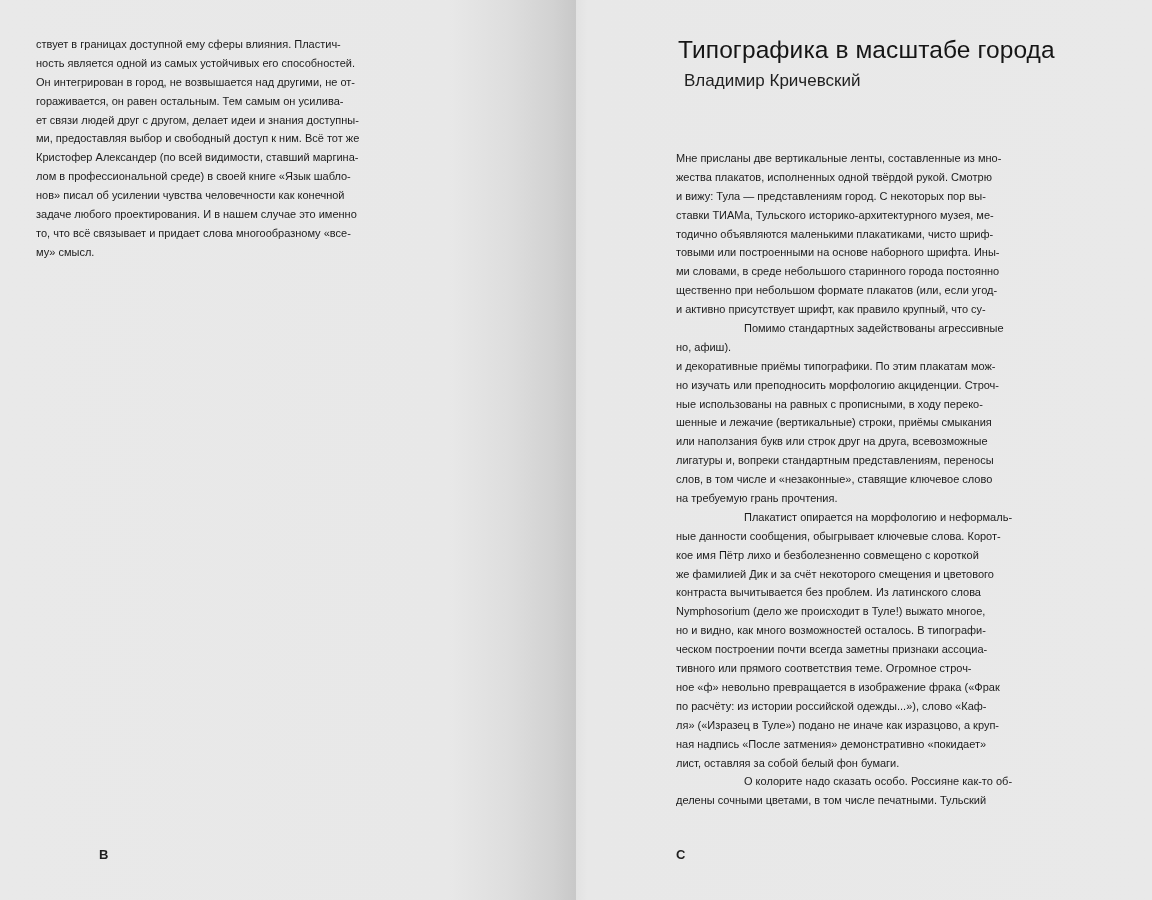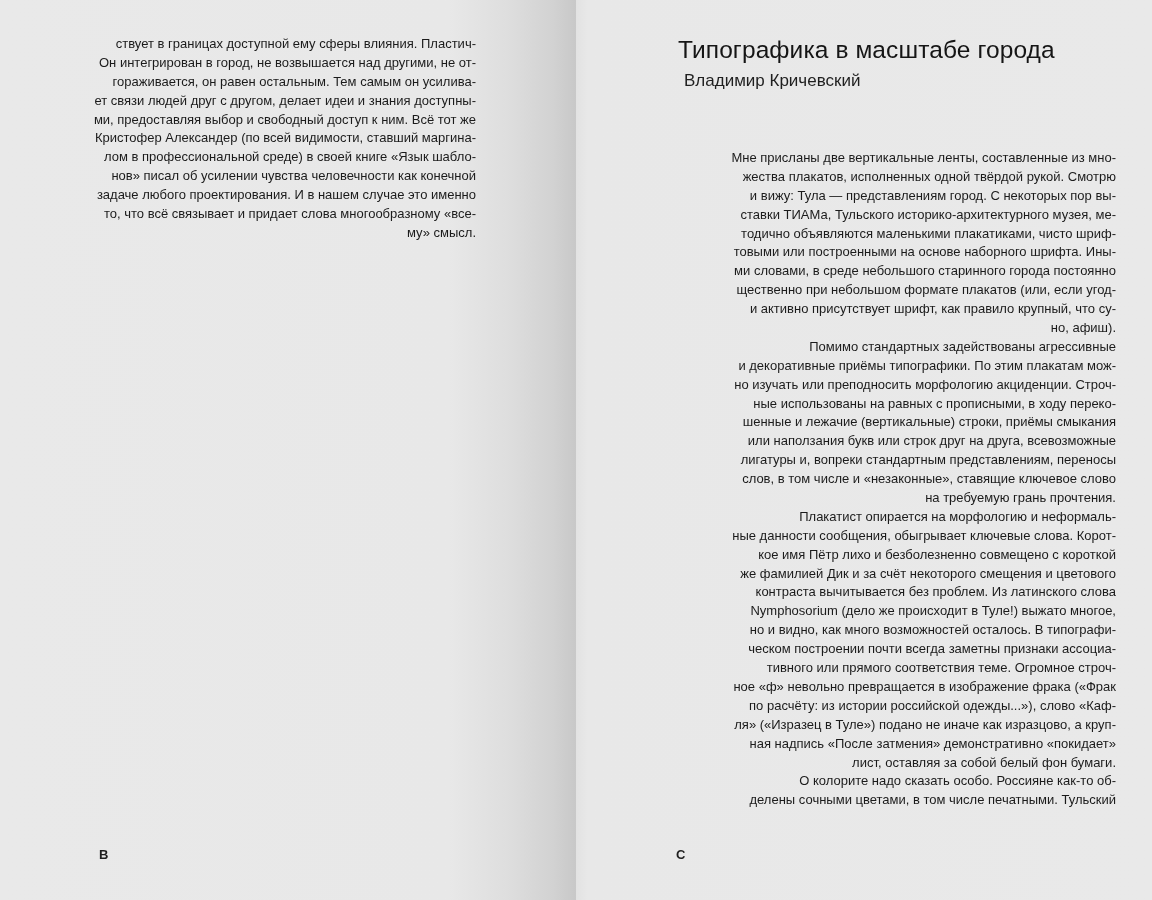--- a/index.html
+++ b/index.html
@@ -11,21 +11,21 @@
   .page { position:absolute; top:0; height:900px; }
   .page-left {
     left:0; width:576px;
     background:linear-gradient(to right, #e9e9e9 0%, #e8e8e8 78%, #dedede 88%, #d2d2d2 96%, #c8c8c8 100%);
   }
   .page-right {
     left:576px; width:576px;
     background:linear-gradient(to right, #e2e2e2 0%, #e8e8e8 2%, #e9e9e9 100%);
   }
   .body-text {
-    position:absolute; font-size:13px; line-height:18.9px; color:#1b1b1b;text-align:right;
+    position:absolute; font-size:11px; line-height:18.9px; color:#1b1b1b;
   }
   .body-text .line { white-space:nowrap; display:block; height:18.9px; }
   .body-text .indent { padding-left:68px; }
   .left-text { left:36px; top:35px; width:440px; }
   .right-text { left:100px; top:149px; width:440px; }
   .title {
     position:absolute; left:94px; top:28px; font-size:24.5px; font-weight:normal;
     color:#151515; white-space:nowrap; margin:8px; letter-spacing:0.1px;
   }
   .author {
@@ -37,20 +37,21 @@
   }
   .folio-left { left:99px; }
   .folio-right { left:100px; }
 </style>
 </head>
 <body>
 
 <div class="page page-left">
   <div class="body-text left-text" id="left-text">
       <span class="line">ствует в границах доступной ему сферы влияния. Пластич-</span>
+      <span class="line">ность является одной из самых устойчивых его способностей.</span>
       <span class="line">Он интегрирован в город, не возвышается над другими, не от-</span>
       <span class="line">гораживается, он равен остальным. Тем самым он усилива-</span>
       <span class="line">ет связи людей друг с другом, делает идеи и знания доступны-</span>
       <span class="line">ми, предоставляя выбор и свободный доступ к ним. Всё тот же</span>
       <span class="line">Кристофер Александер (по всей видимости, ставший маргина-</span>
       <span class="line">лом в профессиональной среде) в своей книге «Язык шабло-</span>
       <span class="line">нов» писал об усилении чувства человечности как конечной</span>
       <span class="line">задаче любого проектирования. И в нашем случае это именно</span>
       <span class="line">то, что всё связывает и придает слова многообразному «все-</span>
       <span class="line">му» смысл.</span>
@@ -64,22 +65,22 @@
   <div class="body-text right-text" id="right-text">
       <span class="line">Мне присланы две вертикальные ленты, составленные из мно-</span>
       <span class="line">жества плакатов, исполненных одной твёрдой рукой. Смотрю</span>
       <span class="line">и вижу: Тула — представлениям город. С некоторых пор вы-</span>
       <span class="line">ставки ТИАМа, Тульского историко-архитектурного музея, ме-</span>
       <span class="line">тодично объявляются маленькими плакатиками, чисто шриф-</span>
       <span class="line">товыми или построенными на основе наборного шрифта. Ины-</span>
       <span class="line">ми словами, в среде небольшого старинного города постоянно</span>
       <span class="line">щественно при небольшом формате плакатов (или, если угод-</span>
       <span class="line">и активно присутствует шрифт, как правило крупный, что су-</span>
+      <span class="line indent">Помимо стандартных задействованы агрессивные</span>
       <span class="line">но, афиш).</span>
-      <span class="line indent">Помимо стандартных задействованы агрессивные</span>
       <span class="line">и декоративные приёмы типографики. По этим плакатам мож-</span>
       <span class="line">но изучать или преподносить морфологию акциденции. Строч-</span>
       <span class="line">ные использованы на равных с прописными, в ходу переко-</span>
       <span class="line">шенные и лежачие (вертикальные) строки, приёмы смыкания</span>
       <span class="line">или наползания букв или строк друг на друга, всевозможные</span>
       <span class="line">лигатуры и, вопреки стандартным представлениям, переносы</span>
       <span class="line">слов, в том числе и «незаконные», ставящие ключевое слово</span>
       <span class="line">на требуемую грань прочтения.</span>
       <span class="line indent">Плакатист опирается на морфологию и неформаль-</span>
       <span class="line">ные данности сообщения, обыгрывает ключевые слова. Корот-</span>

